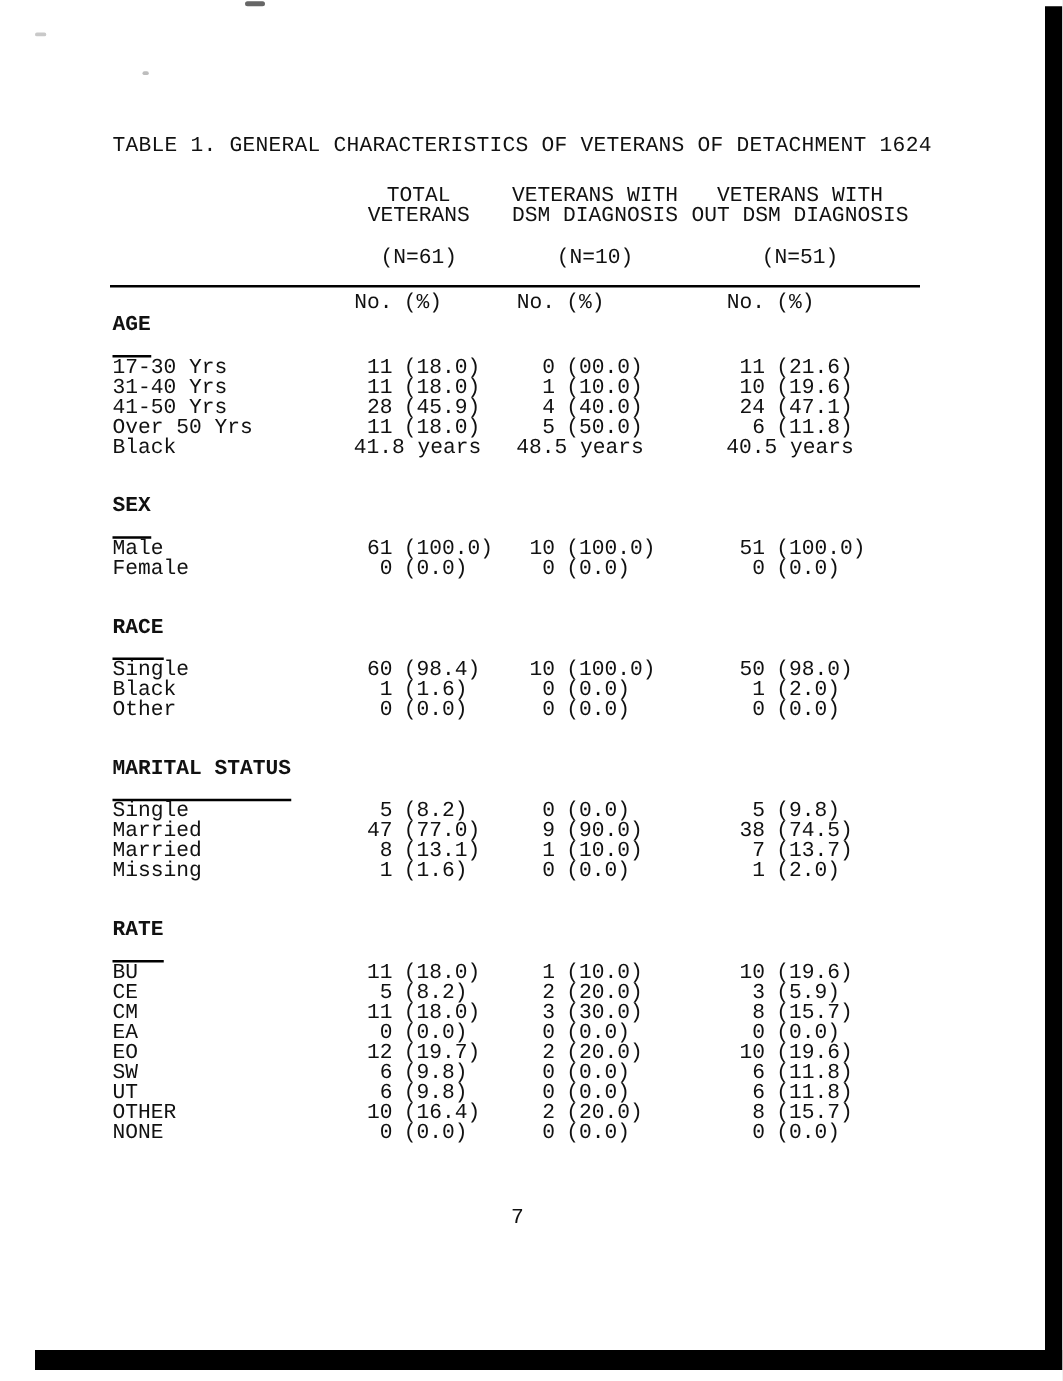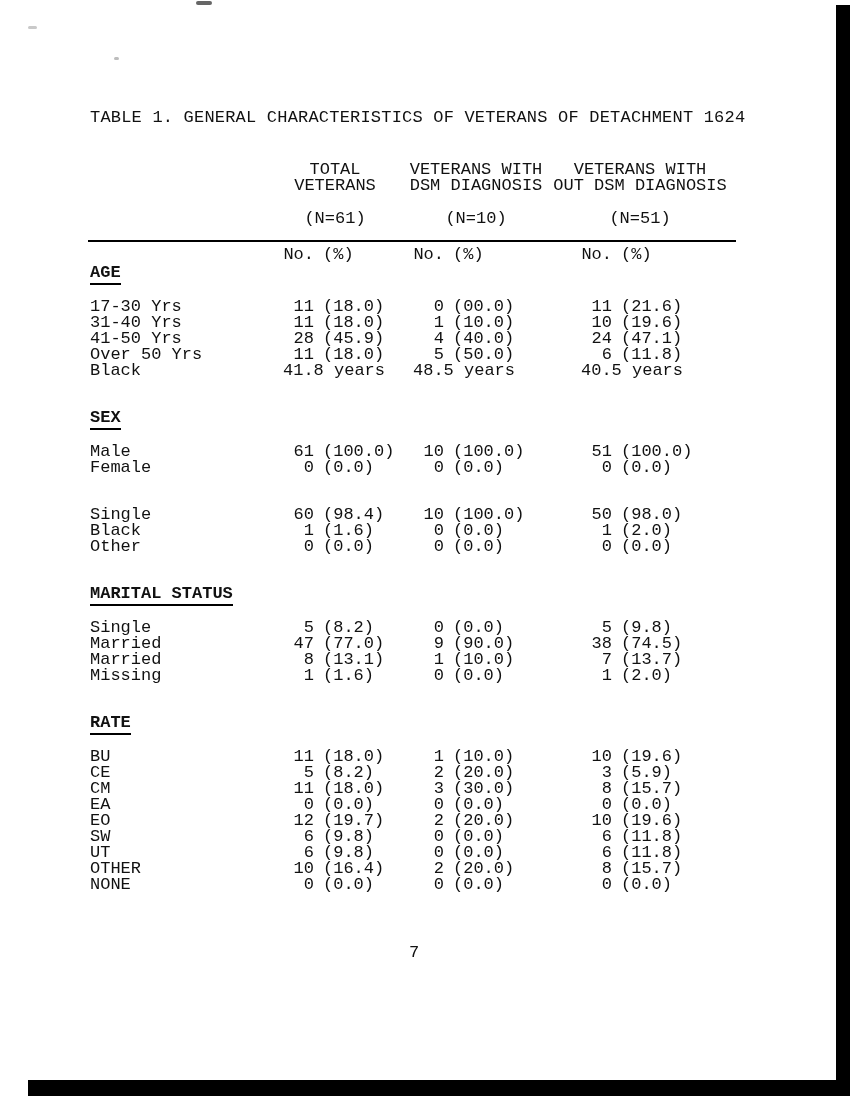--- a/index.html
+++ b/index.html
@@ -17,21 +17,21 @@
   .bar-right {position:absolute; right:0; top:5px; width:14px; height:1091px; background:#000;}
   .bar-bottom {position:absolute; left:28px; top:1080px; width:822px; height:16px; background:#000;}
   .mark-top {position:absolute; left:196px; top:1px; width:16px; height:4px; background:#666; border-radius:2px;}
   .mark-dot1 {position:absolute; left:28px; top:26px; width:9px; height:3px; background:#c9c9c9; border-radius:2px;}
   .mark-dot2 {position:absolute; left:114px; top:57px; width:5px; height:3px; background:#bdbdbd; border-radius:2px;}
 
   .content {position:absolute; left:90px; top:0; width:660px;}
 
   .title {margin-top:110px; white-space:nowrap; letter-spacing:0.2px;}
 
-  .theader {position:relative; height:68px; margin-top:36px;}
+  .theader {position:relative; height:68px; margin-top:24px;}
   .hcell {position:absolute; text-align:center; white-space:nowrap;}
   .h0 {left:180px; width:130px;}
   .h1 {left:308px; width:156px;}
   .h2 {left:452px; width:196px;}
   .ncount {margin-top:17px;}
 
   .rule {margin-top:10px; margin-left:-2px; width:648px; border-top:2px solid #000; height:0;}
 
   .trow {display:flex; white-space:nowrap;align-items:flex-end;}
   .subheader {margin-top:5px;}
@@ -39,21 +39,21 @@
   .cgroup {display:flex; width:122px; flex:0 0 122px;}
   .cgroup.g1 {margin-left:8px;}
   .cgroup.g2 {margin-left:46px;}
   .cno  {width:31px; text-align:right;}
   .cpct {width:82px; margin-left:9px; text-align:left;}
   .ctext {width:122px; text-align:left;}
 
   .section {margin-top:31px;}
   .section:first-child {margin-top:2px;}
   .section-heading {margin-bottom:18px; font-weight:bold;}
-  .section-heading .uline {border-bottom:2px solid #000; padding-bottom:1px;}
+  .section-heading .uline {border-bottom:2px solid #000; padding-bottom:14px;}
 
   .pageno {margin-top:52px; width:648px; text-align:center;}
 </style>
 </head>
 <body>
 
 <div class="page">
 
   <div class="bar-right"></div>
   <div class="bar-bottom"></div>
@@ -208,20 +208,21 @@
                 <span class="cpct">(0.0)</span>
               </span>
               <span class="cgroup g2">
                 <span class="cno">0</span>
                 <span class="cpct">(0.0)</span>
               </span>
             </div>
           </div>
         </div>
         <div class="section">
+          <div class="section-heading"><span class="uline">RACE</span></div>
           <div class="rows">
             <div class="trow">
               <span class="rlabel">Single</span>
               <span class="cgroup g0">
                 <span class="cno">60</span>
                 <span class="cpct">(98.4)</span>
               </span>
               <span class="cgroup g1">
                 <span class="cno">10</span>
                 <span class="cpct">(100.0)</span>

